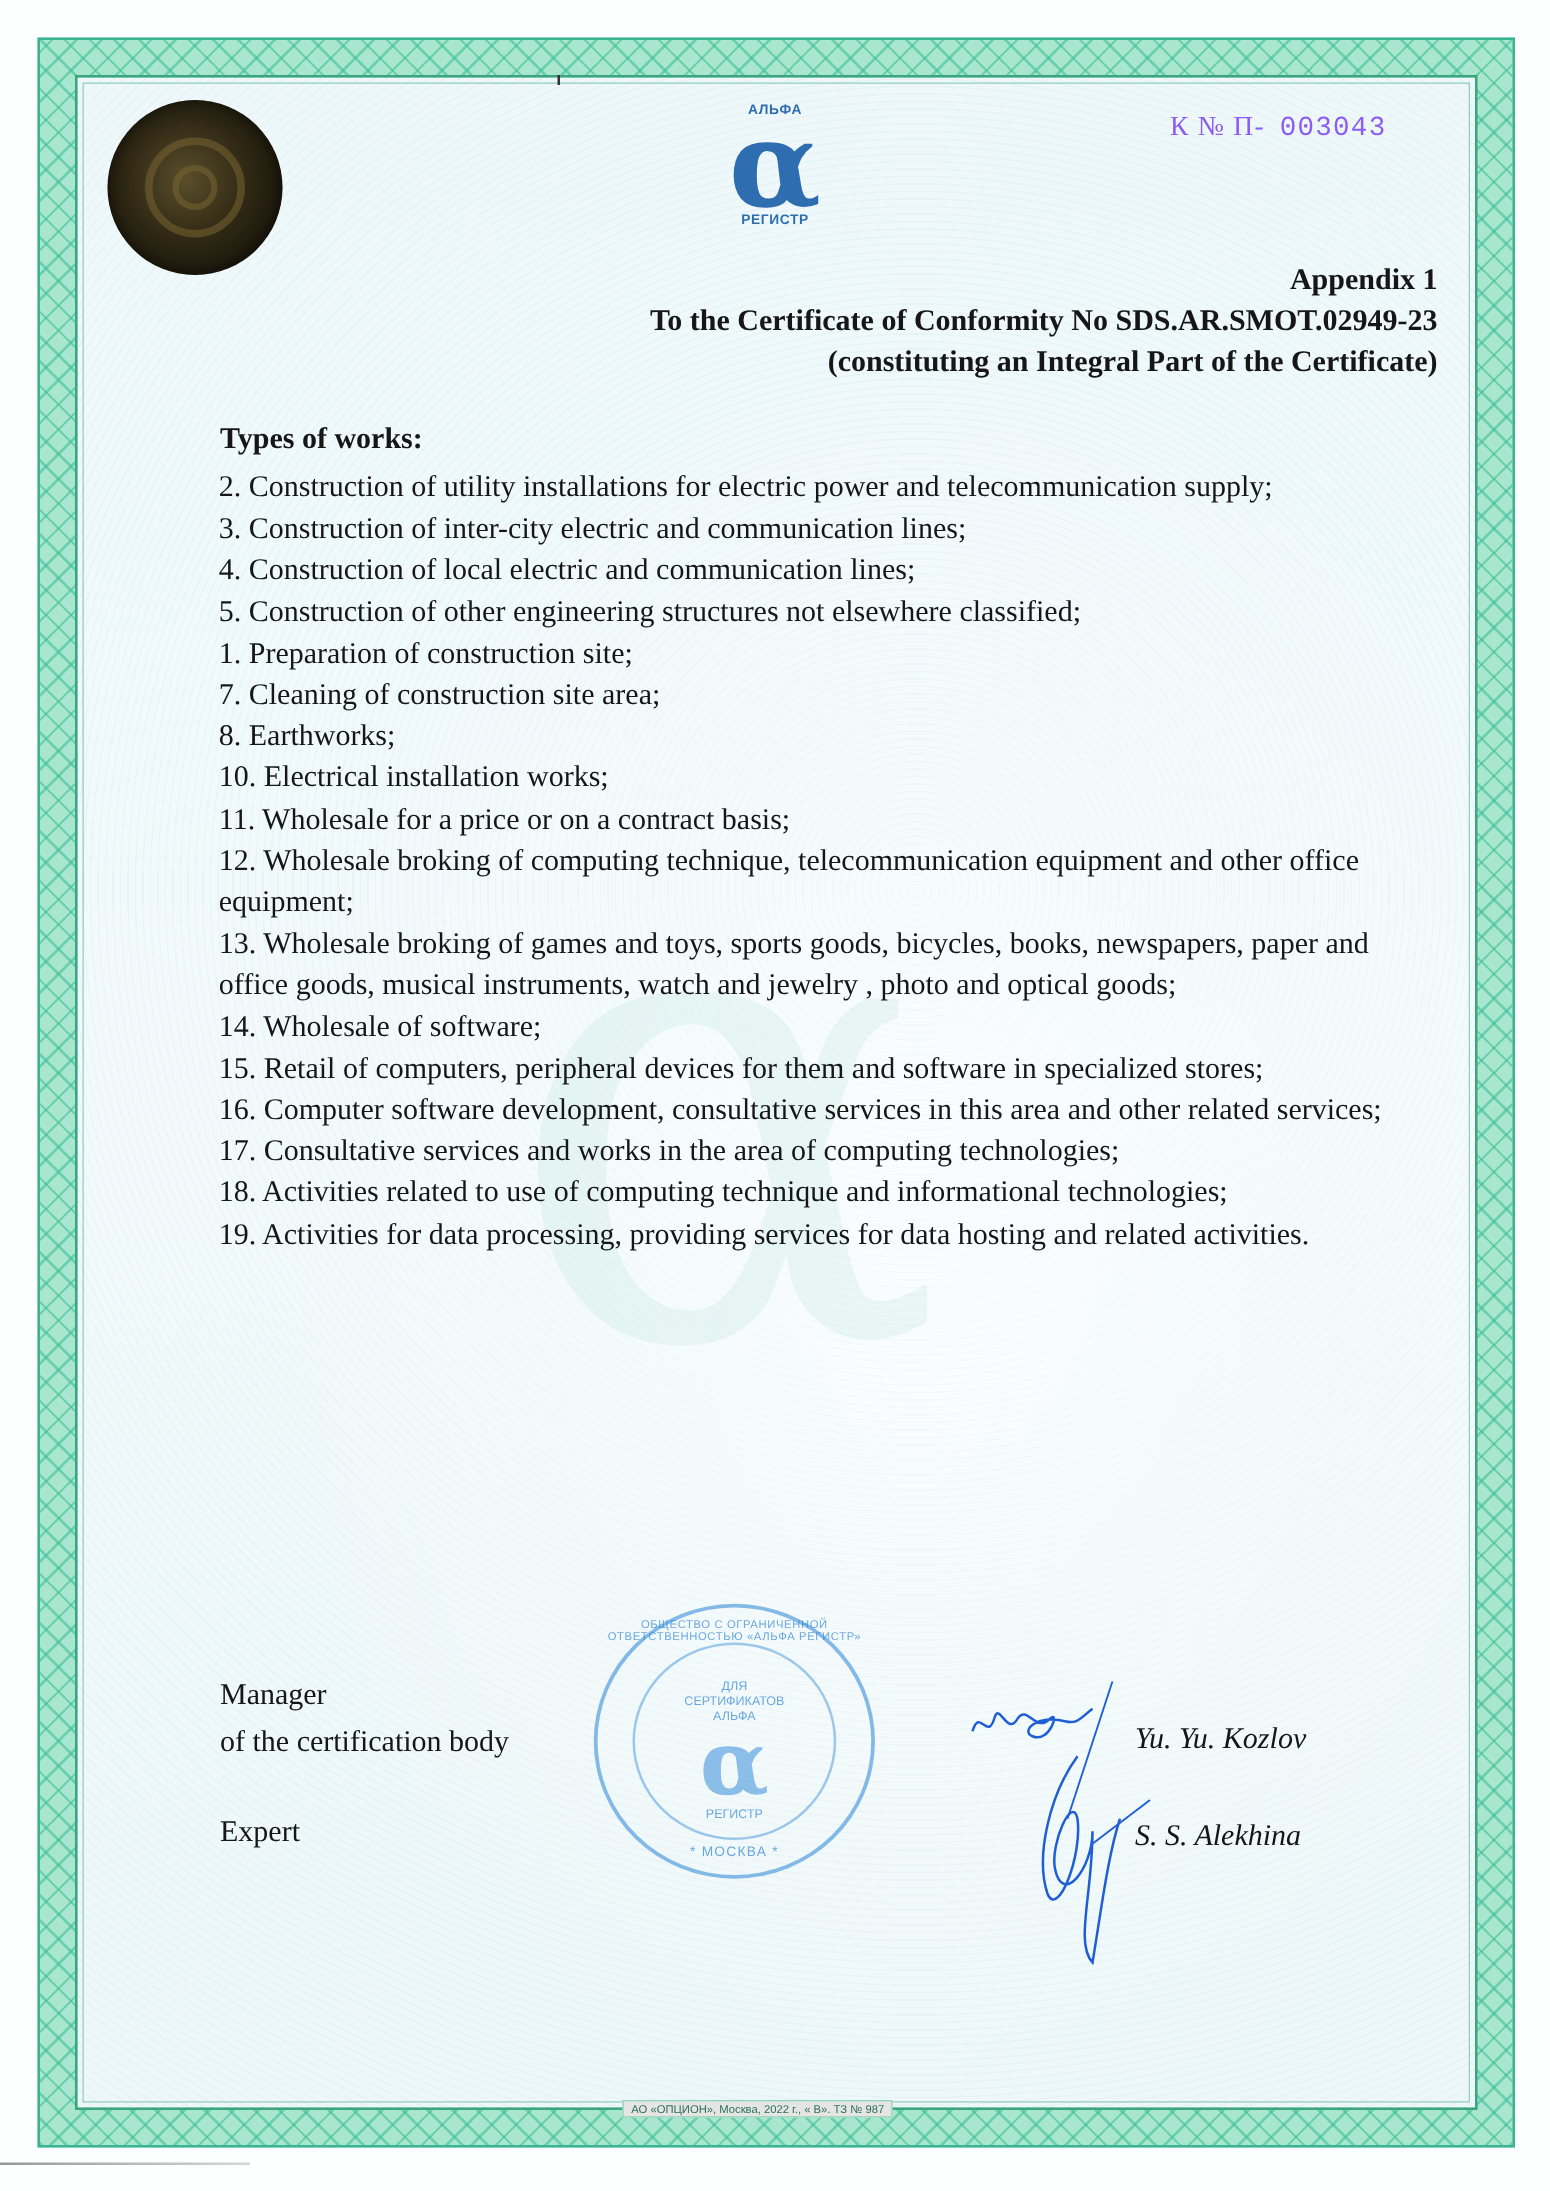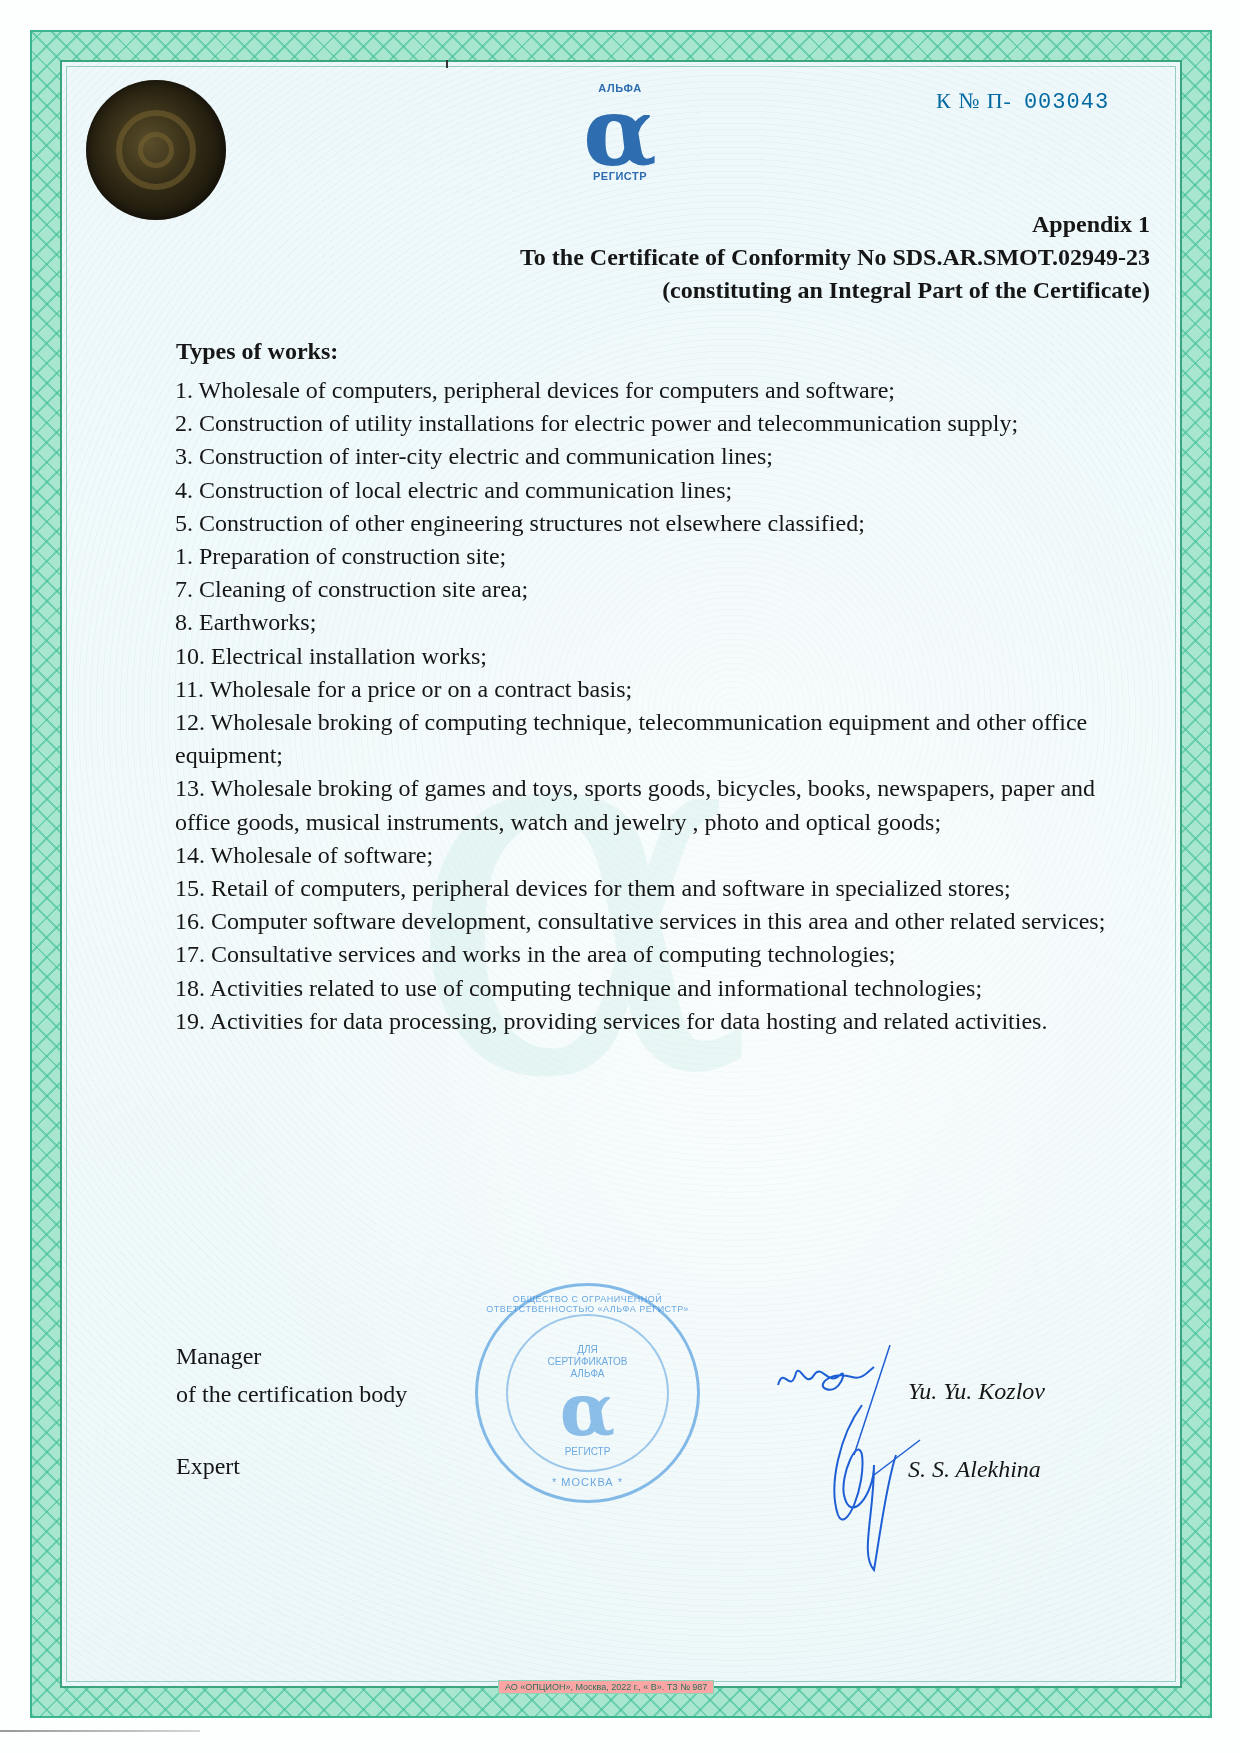--- a/index.html
+++ b/index.html
@@ -53,21 +53,21 @@
   }
   .logo .top-word, .logo .bottom-word {
     font-family: "Liberation Sans", sans-serif; font-size: 11px; font-weight: bold; letter-spacing: 0.5px;
     display: block; line-height: 12px;
   }
   .logo .glyph {
     font-family: "DejaVu Serif", serif; font-size: 96px; line-height: 76px; display: block; font-weight: bold;
   }
   .serial {
     position: absolute; left: 936px; top: 88px;
-    font-family: "Liberation Serif", serif; font-size: 22px; color: #0369a1; letter-spacing: 1px;
+    font-family: "Liberation Serif", serif; font-size: 22px; color: #8b5cf6; letter-spacing: 1px;
     white-space: nowrap;
   }
   .serial .num { font-family: "Liberation Mono", monospace; font-size: 22px; margin-left: 12px; letter-spacing: 1px; }
   .title-block {
     position: absolute; left: 170px; top: 208px; width: 980px; text-align: right;
     font-weight: bold; font-size: 24px; line-height: 33px;
   }
   .section-heading {
     position: absolute; left: 176px; top: 336px; font-weight: bold; font-size: 24px; line-height: 30px;
   }
@@ -93,21 +93,21 @@
   .stamp .s-reg { position: absolute; top: 160px; width: 100%; font-size: 10px; }
   .stamp .s-city { position: absolute; top: 190px; width: 100%; font-size: 11px; letter-spacing: 1px; }
   .stamp .s-ring { position: absolute; top: 8px; width: 100%; font-size: 9px; letter-spacing: 0.5px; }
   .sig-names { position: absolute; left: 908px; top: 1372px; font-size: 24px; line-height: 38px; font-style: italic; }
   .sig-names .name { display: block; }
   .sig-names .name.gap { margin-top: 40px; }
   .signature { position: absolute; left: 770px; top: 1345px; width: 160px; height: 230px; }
   .imprint {
     position: absolute; left: 498px; top: 1680px; padding: 1px 6px;
     font-family: "Liberation Sans", sans-serif; font-size: 9px; color: #2d6f5a;
-    background: #fca5a5; border: 1px solid #8fd3b9; white-space: nowrap;
+    background: #e5e5e5; border: 1px solid #8fd3b9; white-space: nowrap;
   }
   .tick-mark { position: absolute; left: 446px; top: 60px; width: 2px; height: 8px; background: #333; }
   .scan-edge { position: absolute; left: 0; top: 1730px; width: 200px; height: 2px; background: linear-gradient(90deg,#555,#bbb); opacity: 0.6; }
 </style>
 </head>
 <body>
 
 <div class="frame-outer"></div>
 <div class="frame-inner"></div>
 <div class="tick-mark"></div>
@@ -127,21 +127,20 @@
 
 <div class="title-block">
   <div>Appendix 1</div>
   <div>To the Certificate of Conformity No SDS.AR.SMOT.02949-23</div>
   <div>(constituting an Integral Part of the Certificate)</div>
 </div>
 
 <div class="section-heading">Types of works:</div>
 
 <ul class="works-list">
-  <li>1. Wholesale of computers, peripheral devices for computers and software;</li>
   <li>2. Construction of utility installations for electric power and telecommunication supply;</li>
   <li>3. Construction of inter-city electric and communication lines;</li>
   <li>4. Construction of local electric and communication lines;</li>
   <li>5. Construction of other engineering structures not elsewhere classified;</li>
   <li>1. Preparation of construction site;</li>
   <li>7. Cleaning of construction site area;</li>
   <li>8. Earthworks;</li>
   <li>10. Electrical installation works;</li>
   <li>11. Wholesale for a price or on a contract basis;</li>
   <li>12. Wholesale broking of computing technique, telecommunication equipment and other office equipment;</li>

